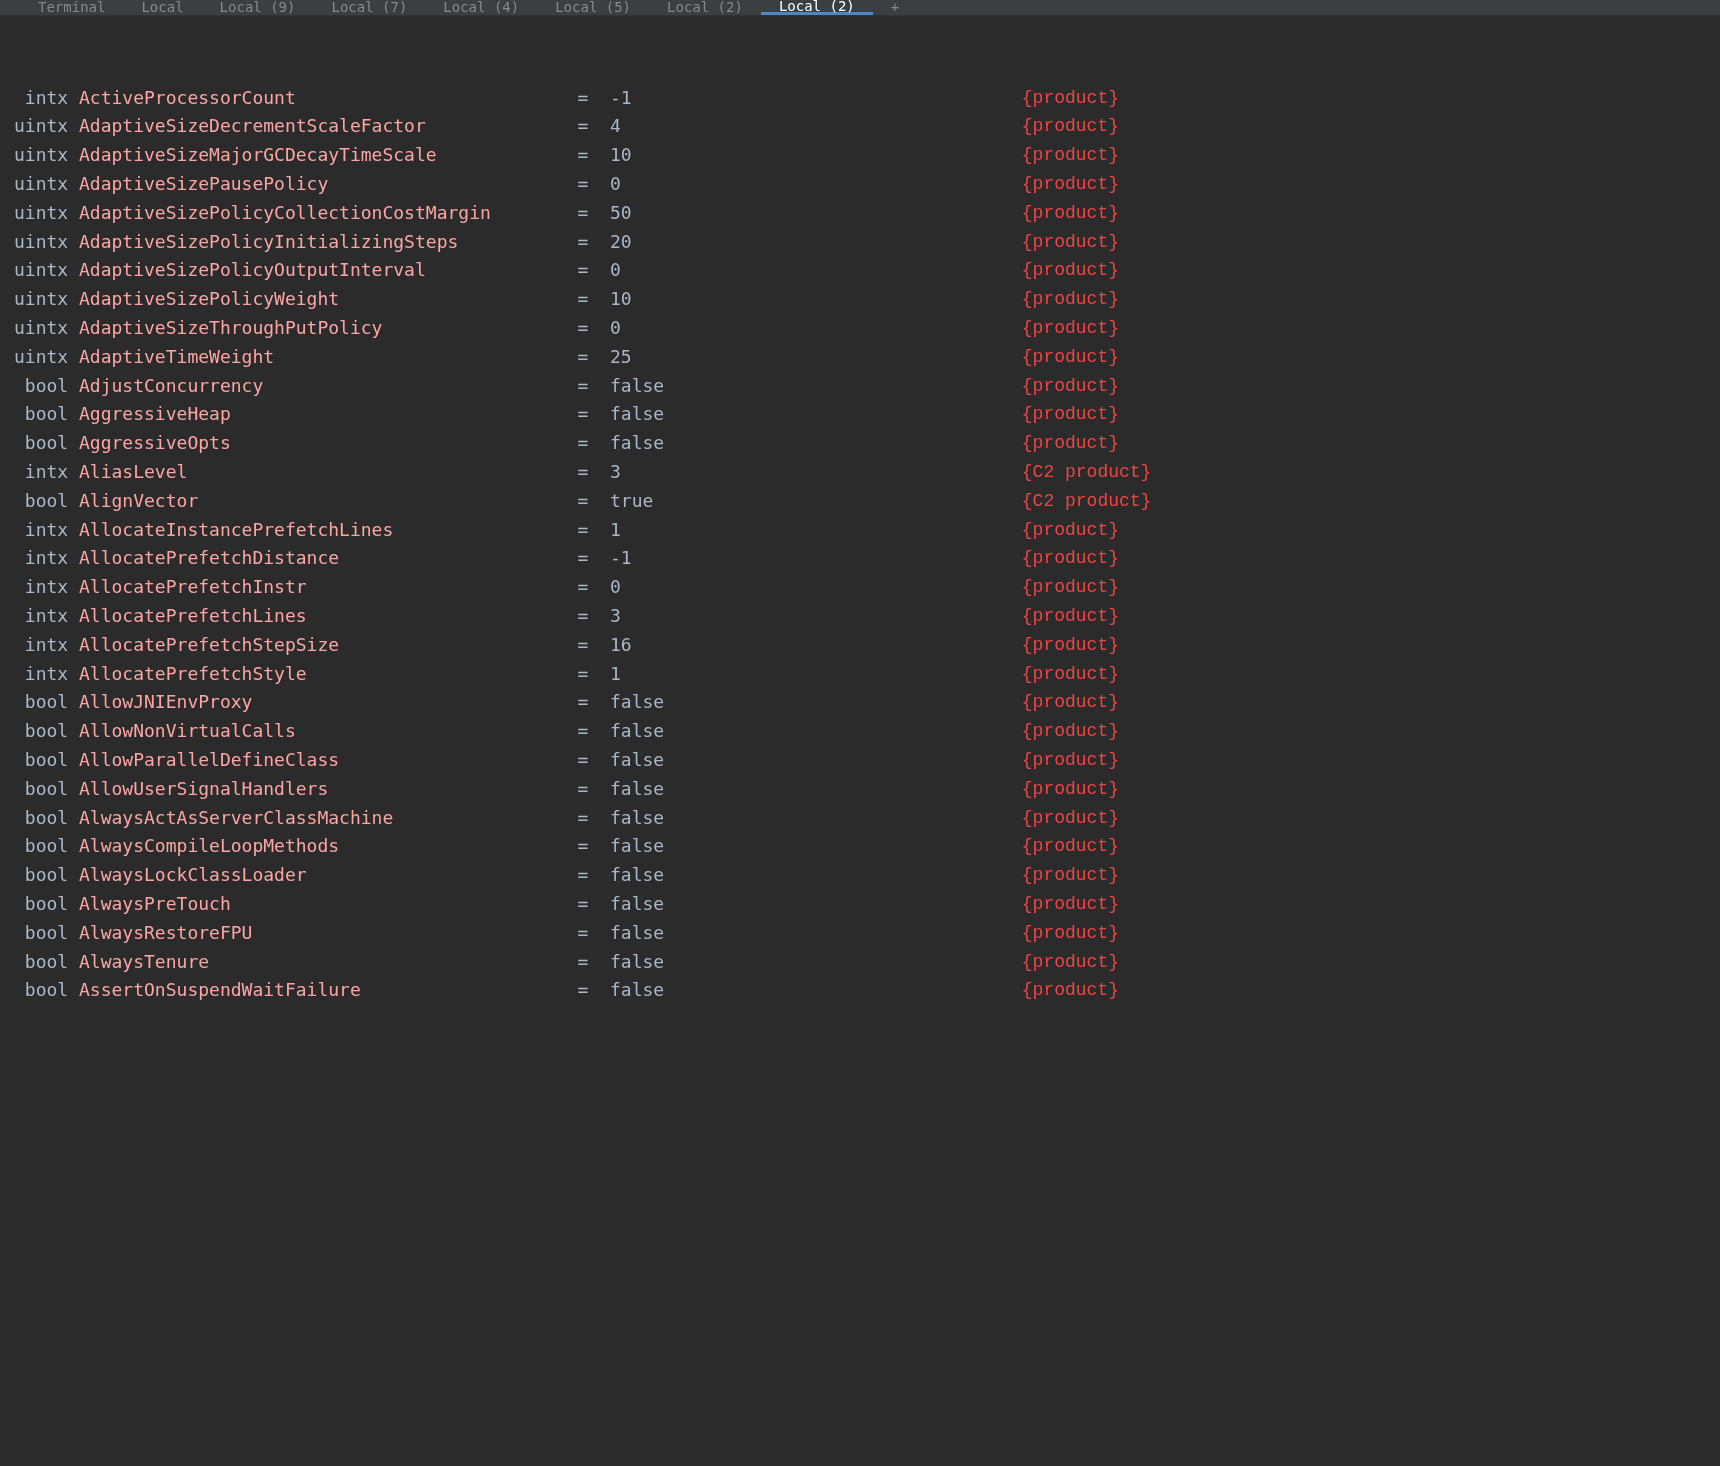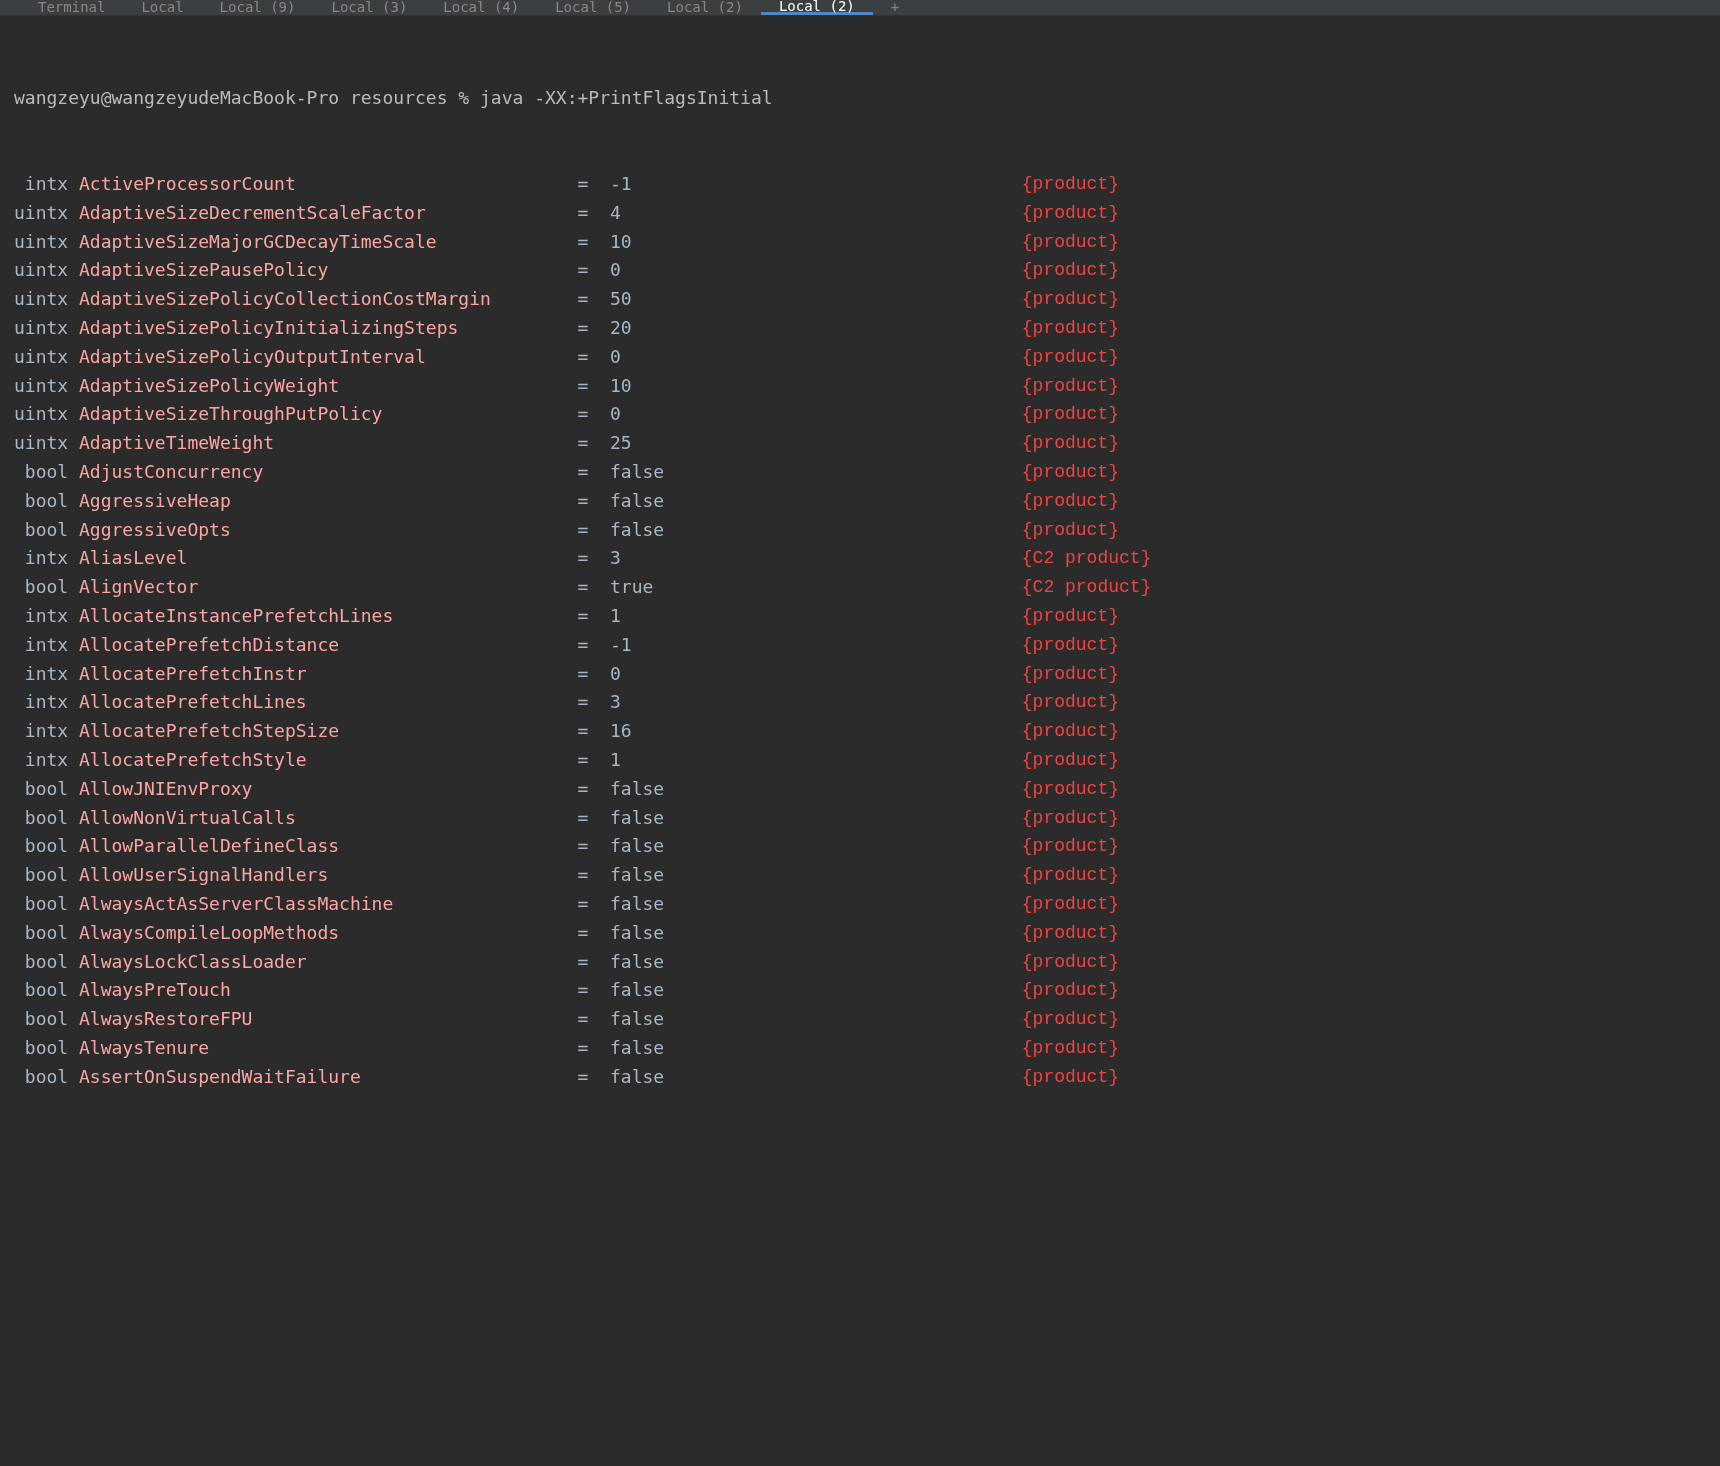--- a/index.html
+++ b/index.html
@@ -69,24 +69,23 @@
     font-family: Liberation Mono, monospace;
   }
 </style>
 </head>
 <body>
 
 <div class="tab-bar" id="tab-bar">
     <div class="tab">Terminal</div>
     <div class="tab">Local</div>
     <div class="tab">Local (9)</div>
-    <div class="tab">Local (3)</div>
+    <div class="tab">Local (7)</div>
     <div class="tab">Local (4)</div>
     <div class="tab">Local (5)</div>
     <div class="tab">Local (2)</div>
     <div class="tab active">Local (2)</div>
     <div class="tab">+</div>
   </div>
 
 <div class="terminal">
-  <div class="prompt-line">wangzeyu@wangzeyudeMacBook-Pro resources % java -XX:+PrintFlagsInitial</div>
   <div id="flags-container"><div class="flag-row"><span class="col-type">intx</span><span class="col-name">ActiveProcessorCount</span><span class="col-eq">= </span><span class="col-val">-1</span><span class="col-cat">{product}</span></div><div class="flag-row"><span class="col-type">uintx</span><span class="col-name">AdaptiveSizeDecrementScaleFactor</span><span class="col-eq">= </span><span class="col-val">4</span><span class="col-cat">{product}</span></div><div class="flag-row"><span class="col-type">uintx</span><span class="col-name">AdaptiveSizeMajorGCDecayTimeScale</span><span class="col-eq">= </span><span class="col-val">10</span><span class="col-cat">{product}</span></div><div class="flag-row"><span class="col-type">uintx</span><span class="col-name">AdaptiveSizePausePolicy</span><span class="col-eq">= </span><span class="col-val">0</span><span class="col-cat">{product}</span></div><div class="flag-row"><span class="col-type">uintx</span><span class="col-name">AdaptiveSizePolicyCollectionCostMargin</span><span class="col-eq">= </span><span class="col-val">50</span><span class="col-cat">{product}</span></div><div class="flag-row"><span class="col-type">uintx</span><span class="col-name">AdaptiveSizePolicyInitializingSteps</span><span class="col-eq">= </span><span class="col-val">20</span><span class="col-cat">{product}</span></div><div class="flag-row"><span class="col-type">uintx</span><span class="col-name">AdaptiveSizePolicyOutputInterval</span><span class="col-eq">= </span><span class="col-val">0</span><span class="col-cat">{product}</span></div><div class="flag-row"><span class="col-type">uintx</span><span class="col-name">AdaptiveSizePolicyWeight</span><span class="col-eq">= </span><span class="col-val">10</span><span class="col-cat">{product}</span></div><div class="flag-row"><span class="col-type">uintx</span><span class="col-name">AdaptiveSizeThroughPutPolicy</span><span class="col-eq">= </span><span class="col-val">0</span><span class="col-cat">{product}</span></div><div class="flag-row"><span class="col-type">uintx</span><span class="col-name">AdaptiveTimeWeight</span><span class="col-eq">= </span><span class="col-val">25</span><span class="col-cat">{product}</span></div><div class="flag-row"><span class="col-type">bool</span><span class="col-name">AdjustConcurrency</span><span class="col-eq">= </span><span class="col-val">false</span><span class="col-cat">{product}</span></div><div class="flag-row"><span class="col-type">bool</span><span class="col-name">AggressiveHeap</span><span class="col-eq">= </span><span class="col-val">false</span><span class="col-cat">{product}</span></div><div class="flag-row"><span class="col-type">bool</span><span class="col-name">AggressiveOpts</span><span class="col-eq">= </span><span class="col-val">false</span><span class="col-cat">{product}</span></div><div class="flag-row"><span class="col-type">intx</span><span class="col-name">AliasLevel</span><span class="col-eq">= </span><span class="col-val">3</span><span class="col-cat">{C2 product}</span></div><div class="flag-row"><span class="col-type">bool</span><span class="col-name">AlignVector</span><span class="col-eq">= </span><span class="col-val">true</span><span class="col-cat">{C2 product}</span></div><div class="flag-row"><span class="col-type">intx</span><span class="col-name">AllocateInstancePrefetchLines</span><span class="col-eq">= </span><span class="col-val">1</span><span class="col-cat">{product}</span></div><div class="flag-row"><span class="col-type">intx</span><span class="col-name">AllocatePrefetchDistance</span><span class="col-eq">= </span><span class="col-val">-1</span><span class="col-cat">{product}</span></div><div class="flag-row"><span class="col-type">intx</span><span class="col-name">AllocatePrefetchInstr</span><span class="col-eq">= </span><span class="col-val">0</span><span class="col-cat">{product}</span></div><div class="flag-row"><span class="col-type">intx</span><span class="col-name">AllocatePrefetchLines</span><span class="col-eq">= </span><span class="col-val">3</span><span class="col-cat">{product}</span></div><div class="flag-row"><span class="col-type">intx</span><span class="col-name">AllocatePrefetchStepSize</span><span class="col-eq">= </span><span class="col-val">16</span><span class="col-cat">{product}</span></div><div class="flag-row"><span class="col-type">intx</span><span class="col-name">AllocatePrefetchStyle</span><span class="col-eq">= </span><span class="col-val">1</span><span class="col-cat">{product}</span></div><div class="flag-row"><span class="col-type">bool</span><span class="col-name">AllowJNIEnvProxy</span><span class="col-eq">= </span><span class="col-val">false</span><span class="col-cat">{product}</span></div><div class="flag-row"><span class="col-type">bool</span><span class="col-name">AllowNonVirtualCalls</span><span class="col-eq">= </span><span class="col-val">false</span><span class="col-cat">{product}</span></div><div class="flag-row"><span class="col-type">bool</span><span class="col-name">AllowParallelDefineClass</span><span class="col-eq">= </span><span class="col-val">false</span><span class="col-cat">{product}</span></div><div class="flag-row"><span class="col-type">bool</span><span class="col-name">AllowUserSignalHandlers</span><span class="col-eq">= </span><span class="col-val">false</span><span class="col-cat">{product}</span></div><div class="flag-row"><span class="col-type">bool</span><span class="col-name">AlwaysActAsServerClassMachine</span><span class="col-eq">= </span><span class="col-val">false</span><span class="col-cat">{product}</span></div><div class="flag-row"><span class="col-type">bool</span><span class="col-name">AlwaysCompileLoopMethods</span><span class="col-eq">= </span><span class="col-val">false</span><span class="col-cat">{product}</span></div><div class="flag-row"><span class="col-type">bool</span><span class="col-name">AlwaysLockClassLoader</span><span class="col-eq">= </span><span class="col-val">false</span><span class="col-cat">{product}</span></div><div class="flag-row"><span class="col-type">bool</span><span class="col-name">AlwaysPreTouch</span><span class="col-eq">= </span><span class="col-val">false</span><span class="col-cat">{product}</span></div><div class="flag-row"><span class="col-type">bool</span><span class="col-name">AlwaysRestoreFPU</span><span class="col-eq">= </span><span class="col-val">false</span><span class="col-cat">{product}</span></div><div class="flag-row"><span class="col-type">bool</span><span class="col-name">AlwaysTenure</span><span class="col-eq">= </span><span class="col-val">false</span><span class="col-cat">{product}</span></div><div class="flag-row"><span class="col-type">bool</span><span class="col-name">AssertOnSuspendWaitFailure</span><span class="col-eq">= </span><span class="col-val">false</span><span class="col-cat">{product}</span></div></div>
 </div>
 
 </body></html>

